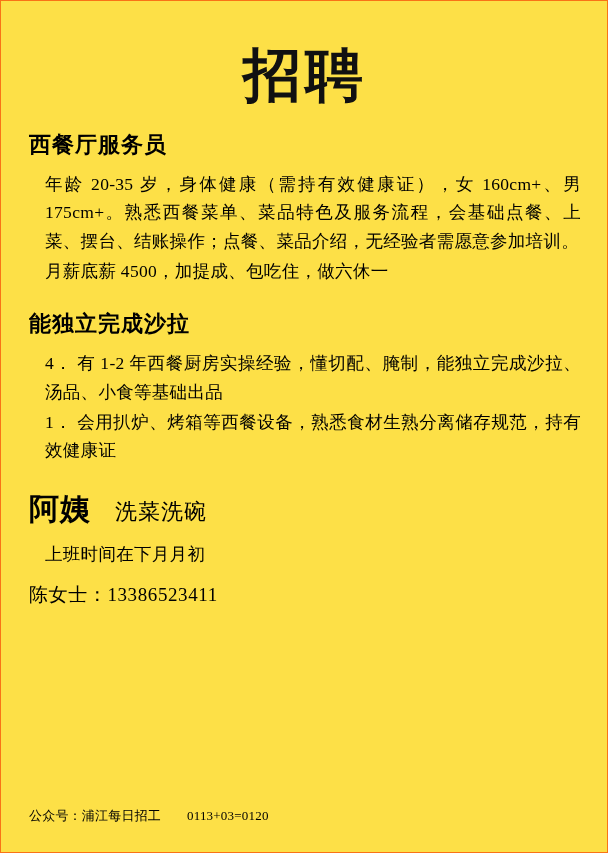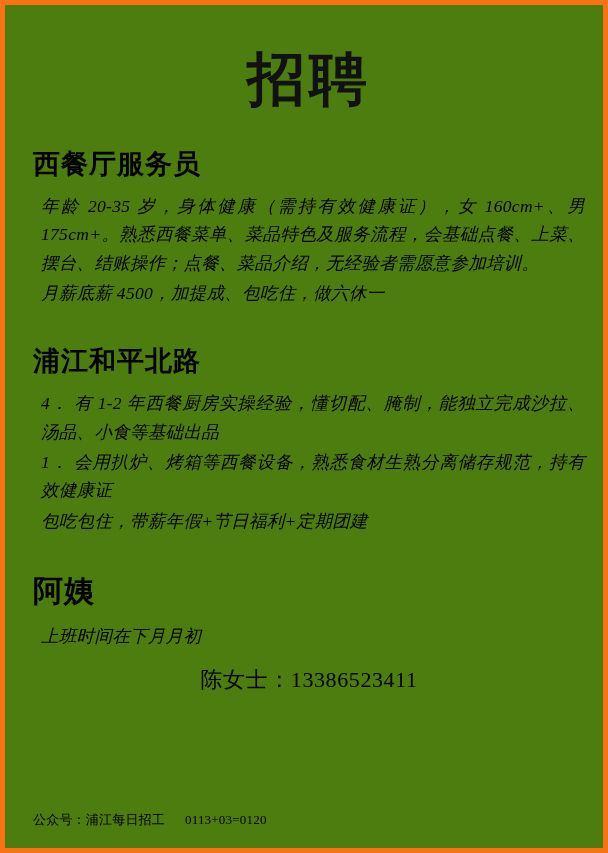--- a/index.html
+++ b/index.html
@@ -12,22 +12,22 @@
     height: 853px;
     font-family: "Liberation Serif", "DejaVu Serif", serif;
     color: #000000;
     overflow: hidden;
   }
   .page {
     position: relative;
     width: 608px;
     height: 853px;
     box-sizing: border-box;
-    background: #4d7c0f;
-    border: 5px solid #f97316;
+    background: #fde047;
+    border: 1px solid #f97316;
   }
   .inner {
     position: absolute;
     left: 28px;
     top: 18px;
     width: 552px;
     height: 812px;
   }
   .title {
     text-align: center;
@@ -36,91 +36,89 @@
     font-size: 58px;
     letter-spacing: 4px;
     line-height: 1.05;
     margin-top: 26px;
     margin-bottom: 6px;
     color: #111;
   }
   .section-heading {
     font-family: "DejaVu Sans", "Liberation Sans", sans-serif;
     font-weight: bold;
-    font-size: 27px;
+    font-size: 22px;
     letter-spacing: 1px;
-    margin-top: 36px;
+    margin-top: 24px;
     margin-bottom: 10px;
     color: #000;
   }
   .section-heading.with-sub {
     display: flex;
     align-items: baseline;
     gap: 24px;
     font-size: 30px;
   }
   .sub-label {
     font-family: "DejaVu Serif", "Liberation Serif", serif;
     font-weight: normal;
     font-size: 22px;
     letter-spacing: 1px;
   }
   .para {
     font-size: 17.5px;
     line-height: 1.62;
-    margin: 0 0 2px 8px;
+    margin: 0 0 2px 16px;
     text-align: justify;
     letter-spacing: 0.3px;
-    font-style: italic;
   }
   .para.spaced {
     margin-bottom: 4px;
   }
   .contact {
-    font-size: 22px;
+    font-size: 19px;
     line-height: 1.6;
     margin: 0;
     letter-spacing: 0.6px;
-    text-align: center;
   }
   .footer {
     position: absolute;
     left: 0;
     right: 0;
     bottom: 6px;
     font-size: 13px;
     letter-spacing: 0.2px;
     display: flex;
-    gap: 20px;
+    gap: 26px;
     align-items: baseline;
   }
   .footer span {
     white-space: nowrap;
   }
   .spacer-sm { height: 8px; }
 </style>
 </head>
 <body>
 
 <div class="page">
   <div class="inner">
 
     <div class="title">招聘</div>
 
     <div class="section-heading">西餐厅服务员</div>
     <p class="para">年龄 20-35 岁，身体健康（需持有效健康证），女 160cm+、男 175cm+。熟悉西餐菜单、菜品特色及服务流程，会基础点餐、上菜、摆台、结账操作；点餐、菜品介绍，无经验者需愿意参加培训。</p>
     <p class="para">月薪底薪 4500，加提成、包吃住，做六休一</p>
 
-    <div class="section-heading">浦江和平北路</div>
+    <div class="section-heading">能独立完成沙拉</div>
     <p class="para">4． 有 1-2 年西餐厨房实操经验，懂切配、腌制，能独立完成沙拉、汤品、小食等基础出品</p>
     <p class="para">1． 会用扒炉、烤箱等西餐设备，熟悉食材生熟分离储存规范，持有效健康证</p>
-    <p class="para">包吃包住，带薪年假+节日福利+定期团建</p>
 
     <div class="section-heading with-sub">
       <span>阿姨</span>
+      <span class="sub-label">洗菜洗碗</span>
     </div>
     <p class="para spaced">上班时间在下月月初</p>
 
     <div class="spacer-sm"></div>
 
     <p class="contact">陈女士：13386523411</p>
 
     <div class="footer">
       <span>公众号：浦江每日招工</span>
       <span>0113+03=0120</span>

